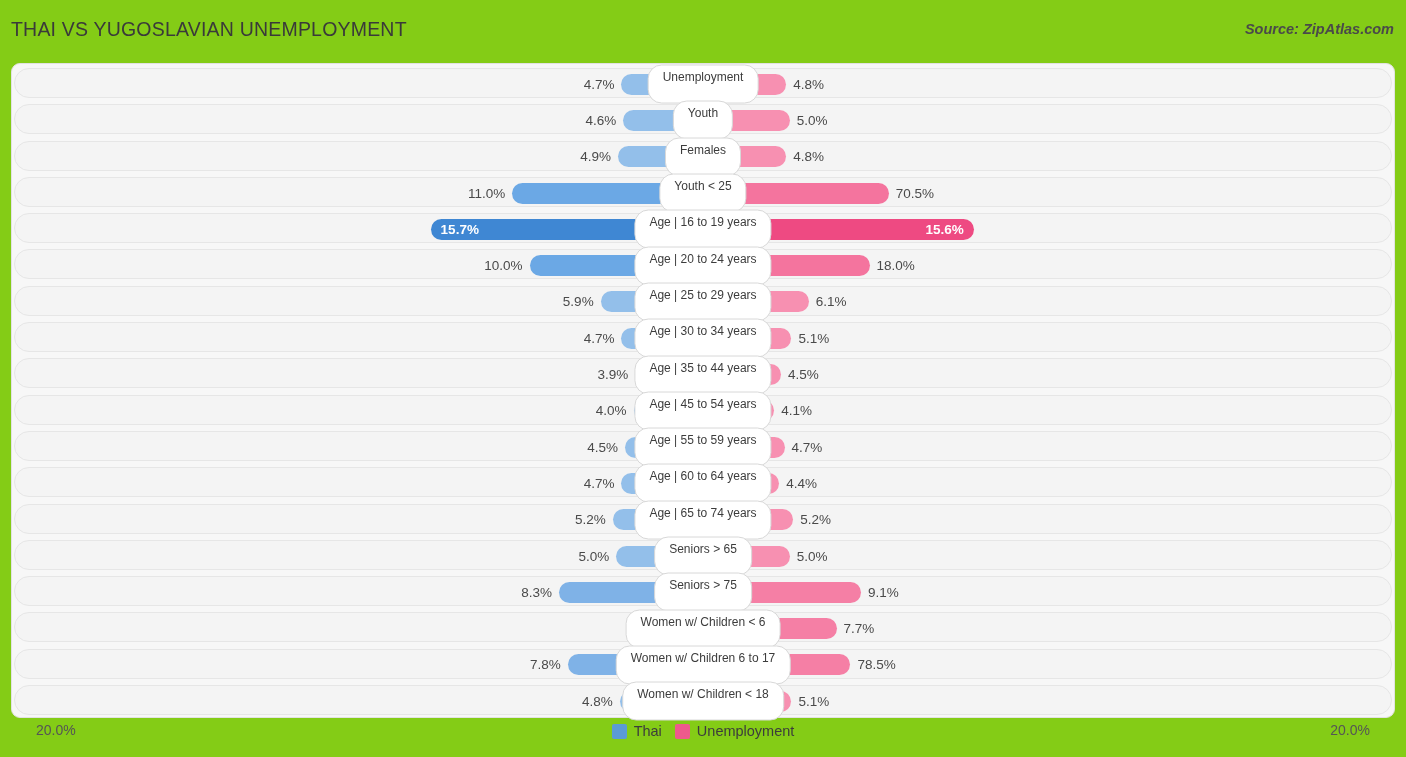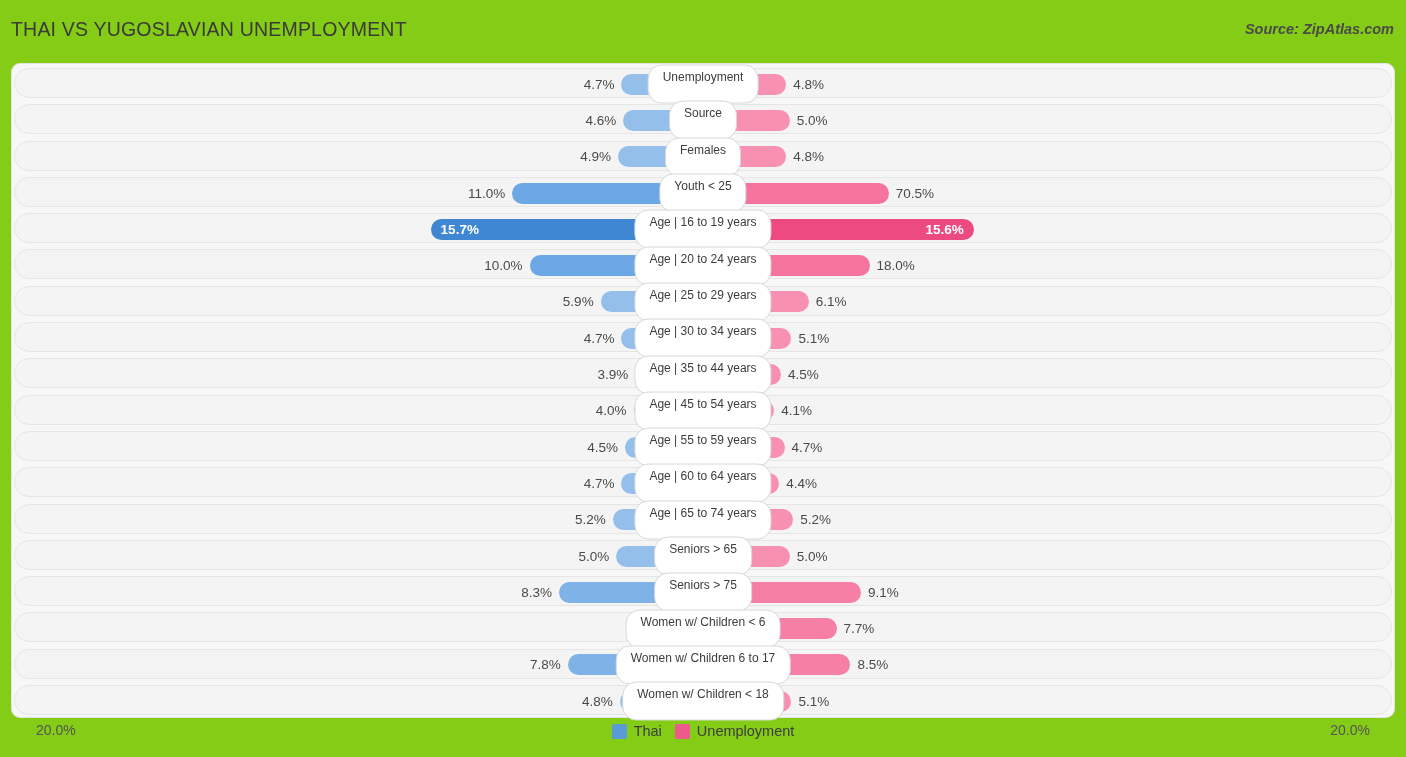--- a/index.html
+++ b/index.html
@@ -176,21 +176,21 @@
       <div class="row">
         <div class="row-track"></div>
         <div class="side-left">
           <span class="val val-left">4.6%</span>
           <div class="bar bar-left" style="width: 79.81px; background: rgb(147, 191, 234);"></div>
         </div>
         <div class="side-right">
           <div class="bar bar-right" style="width: 86.75px; background: rgb(247, 144, 177);"></div>
           <span class="val val-right">5.0%</span>
         </div>
-        <div class="center-label">Source</div>
+        <div class="center-label">Youth</div>
       </div>
       <div class="row">
         <div class="row-track"></div>
         <div class="side-left">
           <span class="val val-left">4.9%</span>
           <div class="bar bar-left" style="width: 85.015px; background: rgb(147, 191, 234);"></div>
         </div>
         <div class="side-right">
           <div class="bar bar-right" style="width: 83.28px; background: rgb(247, 144, 177);"></div>
           <span class="val val-right">4.8%</span>
@@ -352,21 +352,21 @@
         <div class="center-label">Women w/ Children &lt; 6</div>
       </div>
       <div class="row">
         <div class="row-track"></div>
         <div class="side-left">
           <span class="val val-left">7.8%</span>
           <div class="bar bar-left" style="width: 135.33px; background: rgb(127, 178, 231);"></div>
         </div>
         <div class="side-right">
           <div class="bar bar-right" style="width: 147.475px; background: rgb(245, 127, 165);"></div>
-          <span class="val val-right">8.5%</span>
+          <span class="val val-right">78.5%</span>
         </div>
         <div class="center-label">Women w/ Children 6 to 17</div>
       </div>
       <div class="row">
         <div class="row-track"></div>
         <div class="side-left">
           <span class="val val-left">4.8%</span>
           <div class="bar bar-left" style="width: 83.28px; background: rgb(147, 191, 234);"></div>
         </div>
         <div class="side-right">

